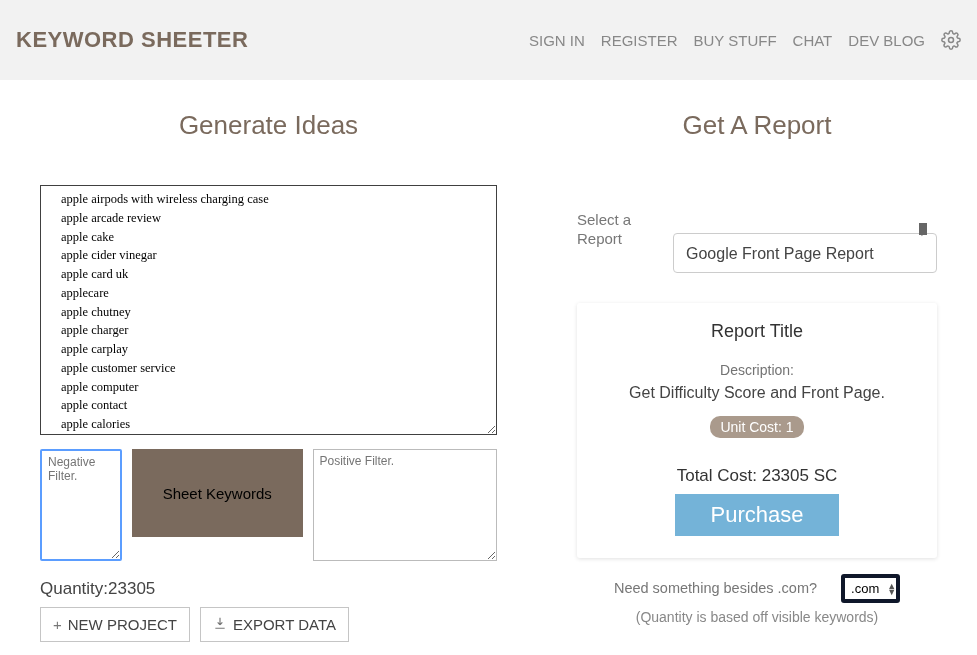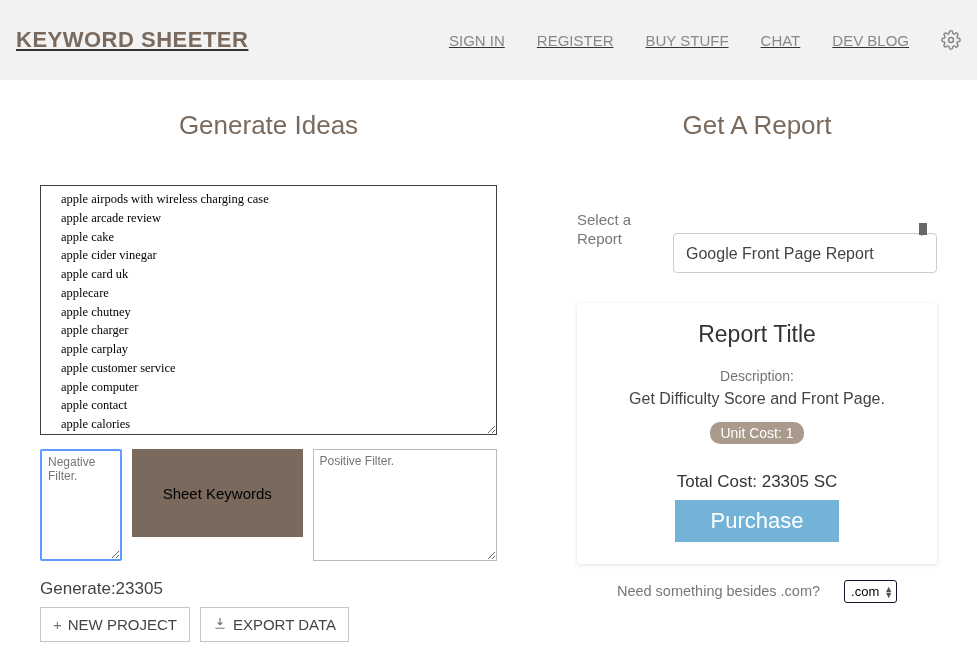--- a/index.html
+++ b/index.html
@@ -5,29 +5,28 @@
     * { box-sizing: border-box; margin: 0; padding: 0; }
     body { font-family: -apple-system, BlinkMacSystemFont, "Segoe UI", Helvetica, Arial, sans-serif; color: #333; background: #fff; }
     
     .header {
       background: #f2f2f2;
       display: flex;
       justify-content: space-between;
       align-items: center;
       padding: 3px 16px;
       height: 80px;
-      text-decoration: underline;
     }
     .brand {
       font-size: 22px;
       font-weight: 700;
       color: #7a6a5d;
       letter-spacing: 0.5px;
     }
-    .nav { display: flex; align-items: center; gap: 32px; }
+    .nav { display: flex; align-items: center; gap: 16px; }
     .nav a { color: #888; text-decoration: none; font-size: 15px; }
     .gear { width: 20px; height: 20px; color: #888; cursor: pointer; display:flex; align-items:center; justify-content:center;}
     
     .container {
       display: flex;
       gap: 80px;
       padding: 30px 40px;
       max-width: 977px;
     }
     .left { flex: 1; max-width: 470px; }
@@ -152,21 +151,21 @@
       line-height: 0.7;
     }
     
     .report-card {
       background: #fff;
       box-shadow: 0 1px 4px rgba(0,0,0,0.12);
       border-radius: 3px;
       padding: 18px 20px 22px;
       text-align: center;
     }
-    .report-title { font-size: 23px; color: #333; margin-bottom: 20px; }
+    .report-title { font-size: 18px; color: #333; margin-bottom: 20px; }
     .desc-label { font-size: 14px; color: #737373; margin-bottom: 6px; }
     .desc-text { font-size: 16px; color: #444; margin-bottom: 14px; }
     .unit-cost-badge {
       display: inline-block;
       background: #aa9a8c;
       color: #fff;
       font-size: 14px;
       padding: 3px 10px;
       border-radius: 10px;
       margin-bottom: 28px;
@@ -181,21 +180,21 @@
       cursor: pointer;
     }
     
     .tld-row {
       text-align: center;
       margin-top: 16px;
       font-size: 14.5px;
       color: #777;
     }
     .tld-select {
-      border: 1px solid #0f172a;
+      border: 4px solid #0f172a;
       border-radius: 3px;
       padding: 3px 16px 3px 6px;
       font-size: 13px;
       margin-left: 20px;
       appearance: none;
       background: #fff;
     }
     .tld-wrap { position: relative; display: inline-block;}
     .tld-wrap .select-arrows { right: 4px; font-size: 9px;}
     .note { text-align: center; font-size: 14px; color: #888; margin-top: 6px; }
@@ -242,21 +241,21 @@
 apple cake recipes
 apple charlotte
 apple crumble cake
 apple crumble pie</textarea>
     <div class="filter-row">
       <textarea class="filter-box neg-filter" placeholder="Negative Filter." style=""></textarea>
       <button class="sheet-btn">Sheet Keywords</button>
       <textarea class="filter-box pos-filter" placeholder="Positive Filter." style=""></textarea>
     </div>
     <div class="results">
-      <span>Generate:</span><span>23305</span>
+      <span>Quantity:</span><span>23305</span>
     </div>
     <div class="action-row">
       <button class="action-btn">
         <span class="ico">+</span>
         <span>NEW PROJECT</span>
       </button>
       <button class="action-btn">
         <span class="ico">
           <svg width="14" height="14" viewBox="0 0 24 24" fill="none" stroke="#777" stroke-width="2">
               <path d="M12 3v12m0 0l-4-4m4 4l4-4M4 21h16"></path>
@@ -288,14 +287,15 @@
     </div>
     <div class="tld-row">
       <span>Need something besides .com?</span>
       <span class="tld-wrap">
         <select class="tld-select">
           <option>.com</option>
         </select>
         <span class="select-arrows">▲<br>▼</span>
       </span>
     </div>
+    <div class="note">(Quantity is based off visible keywords)</div>
   </div>
 </div>
 
 </body></html>

